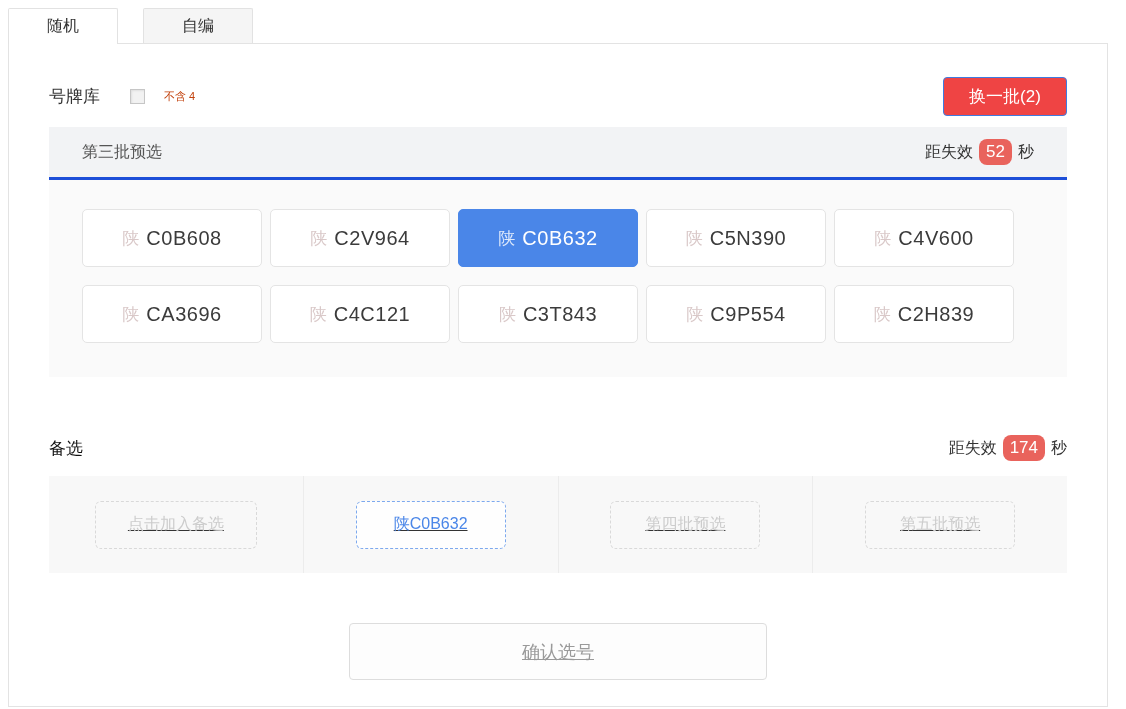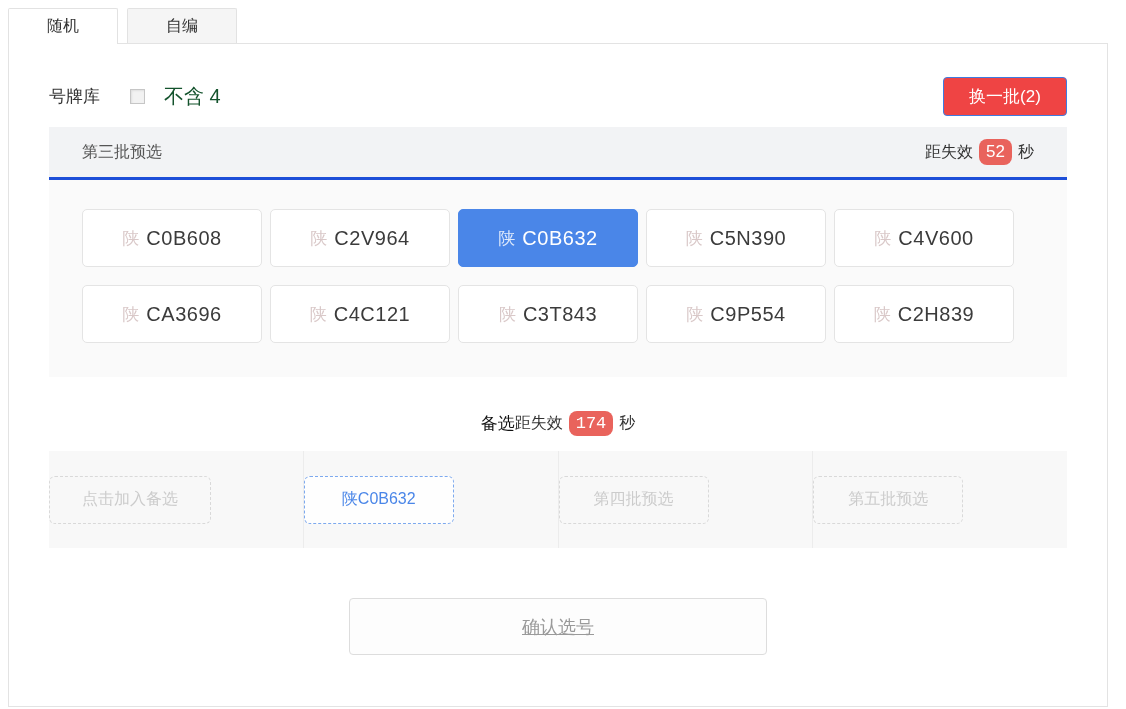--- a/index.html
+++ b/index.html
@@ -5,21 +5,21 @@
   * { box-sizing: border-box; }
   html,body { margin:0; padding:0; }
   body {
     width:1126px; height:709px;
     background:#fff;
     font-family:"Liberation Sans", sans-serif;
     color:#333;
     overflow:hidden;
   }
   
-  .tabs { display:flex; padding:8px 0 0 8px; position:relative; z-index:2; }
+  .tabs { display:flex; padding:8px 0 0 8px; position:relative; z-index:2;gap:16px; }
   .tab {
     width:110px; height:35px; margin-right:9px;
     display:flex; align-items:center; justify-content:center;
     font-size:16px; color:#333;
     background:#f5f5f5;
     border:1px solid #e2e2e2; border-bottom:none;
     border-radius:2px 2px 0 0;
     cursor:pointer;
   }
   .tab.active {
@@ -40,21 +40,21 @@
     height:40px;
   }
   .toolbar-left { display:flex; align-items:center;gap:12px; }
   .lib-label { font-size:17px; color:#333; margin-right:18px; }
   .checkbox {
     width:15px; height:15px;
     border:1px solid #c6c6c6; background:#f2f2f2;
     box-shadow: inset 1px 1px 2px rgba(0,0,0,0.08);
     margin-right:7px; cursor:pointer; display:inline-block;
   }
-  .checkbox-label { font-size:20px; color:#14532d; cursor:pointer; }
+  .checkbox-label { font-size:11px; color:#c2410c; cursor:pointer; }
   .btn-change {
     background:#ef4444; color:#fff;
     border:1px solid #3f7be0; border-radius:4px;
     font-size:17px; font-family:inherit;
     padding:0 24px; height:39px; min-width:124px;
     cursor:pointer;
   }
   
   .batch-section { margin-top:11px; }
   .batch-header {
@@ -82,32 +82,33 @@
     display:flex; align-items:center; justify-content:center; gap:7px;
     cursor:pointer;
   }
   .plate .prov { color:#d9c8c8; font-size:17px; }
   .plate .code { color:#3b3b3b; font-size:20px; font-weight:normal; letter-spacing:.5px; }
   .plate.selected { background:#4a86e8; border-color:#4a86e8; }
   .plate.selected .prov { color:rgba(255,255,255,.82); }
   .plate.selected .code { color:#fff; }
   
   .alt-titlebar {
-    margin-top:34px;
-    display:flex; align-items:center; justify-content:center;font-family:Liberation Mono, monospace;
+    margin-top:58px;
+    display:flex; align-items:center; justify-content:space-between;
   }
   .alt-title { font-size:17px; color:#111; }
   .alt-strip {
     margin-top:15px;
     background:#f8f8f8;
     display:flex; height:97px;
   }
   .alt-cell {
-    flex:1; display:flex; align-items:center; 
+    flex:1; display:flex; align-items:center; justify-content:center;
     border-right:1px solid #ececec;
+    text-decoration:underline;
   }
   .alt-cell:last-child { border-right:none; }
   .slot {
     height:48px; min-width:150px; padding:0 18px;
     border:1px dashed #d9d9d9; border-radius:6px;
     display:flex; align-items:center; justify-content:center;
     font-size:16px; color:#ccc;
     background:transparent; cursor:pointer;
     font-family:inherit;
   }

